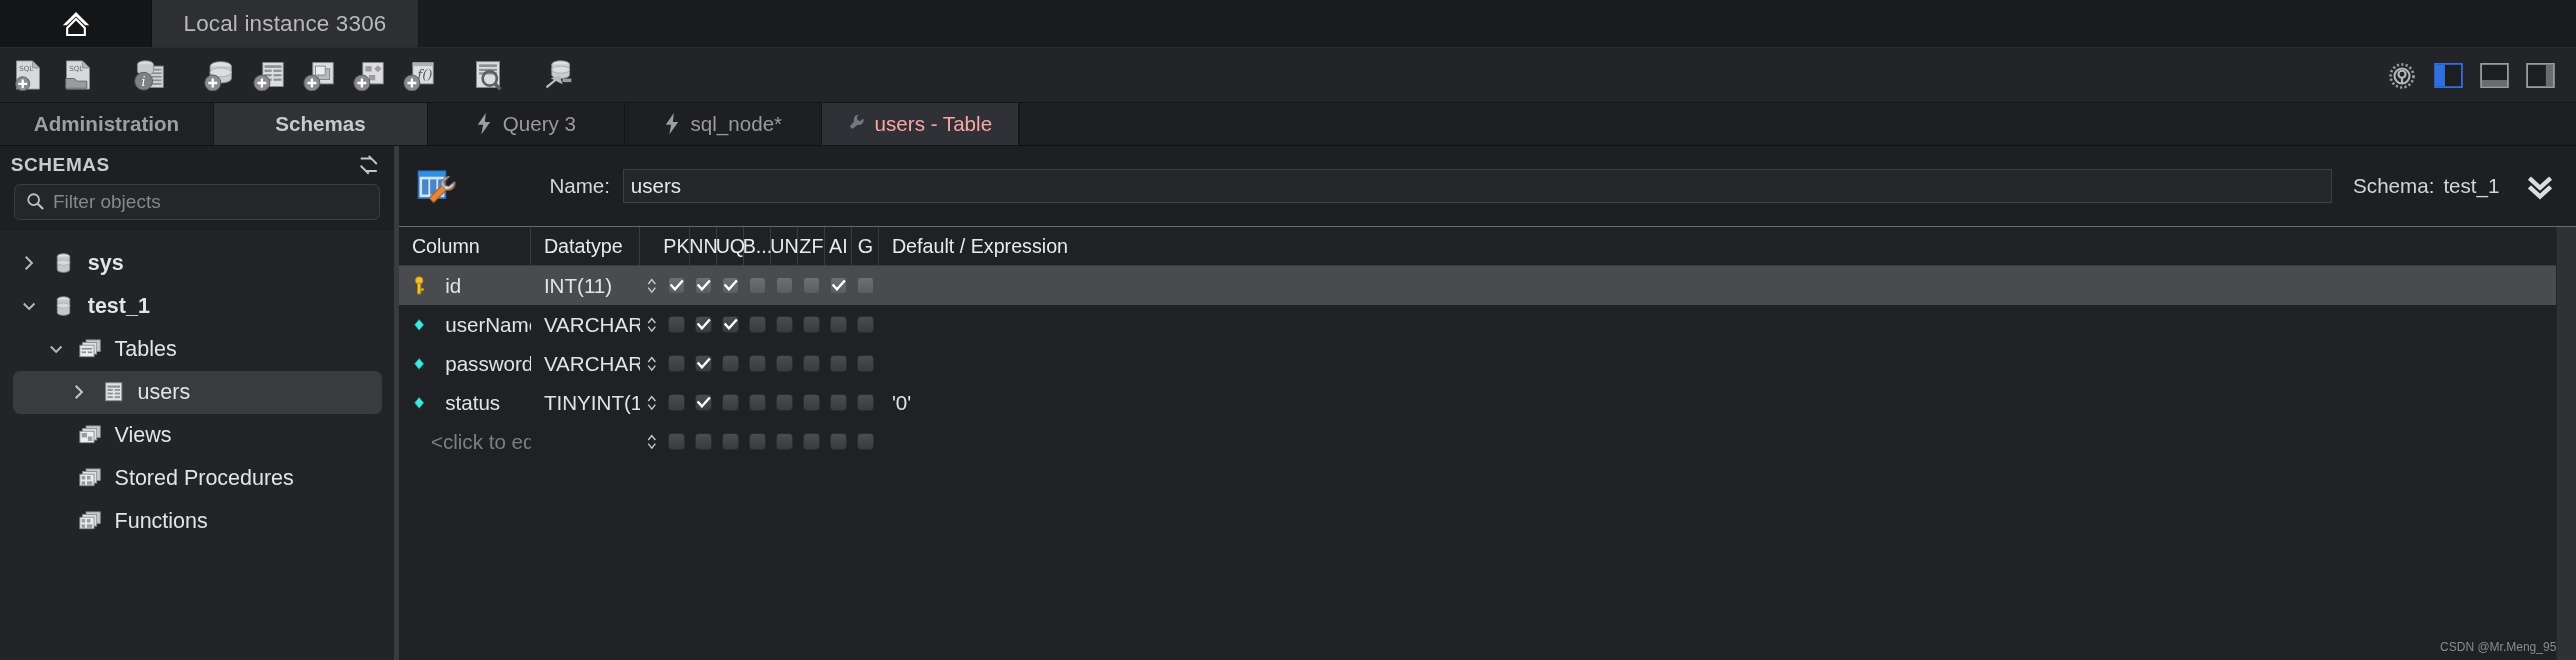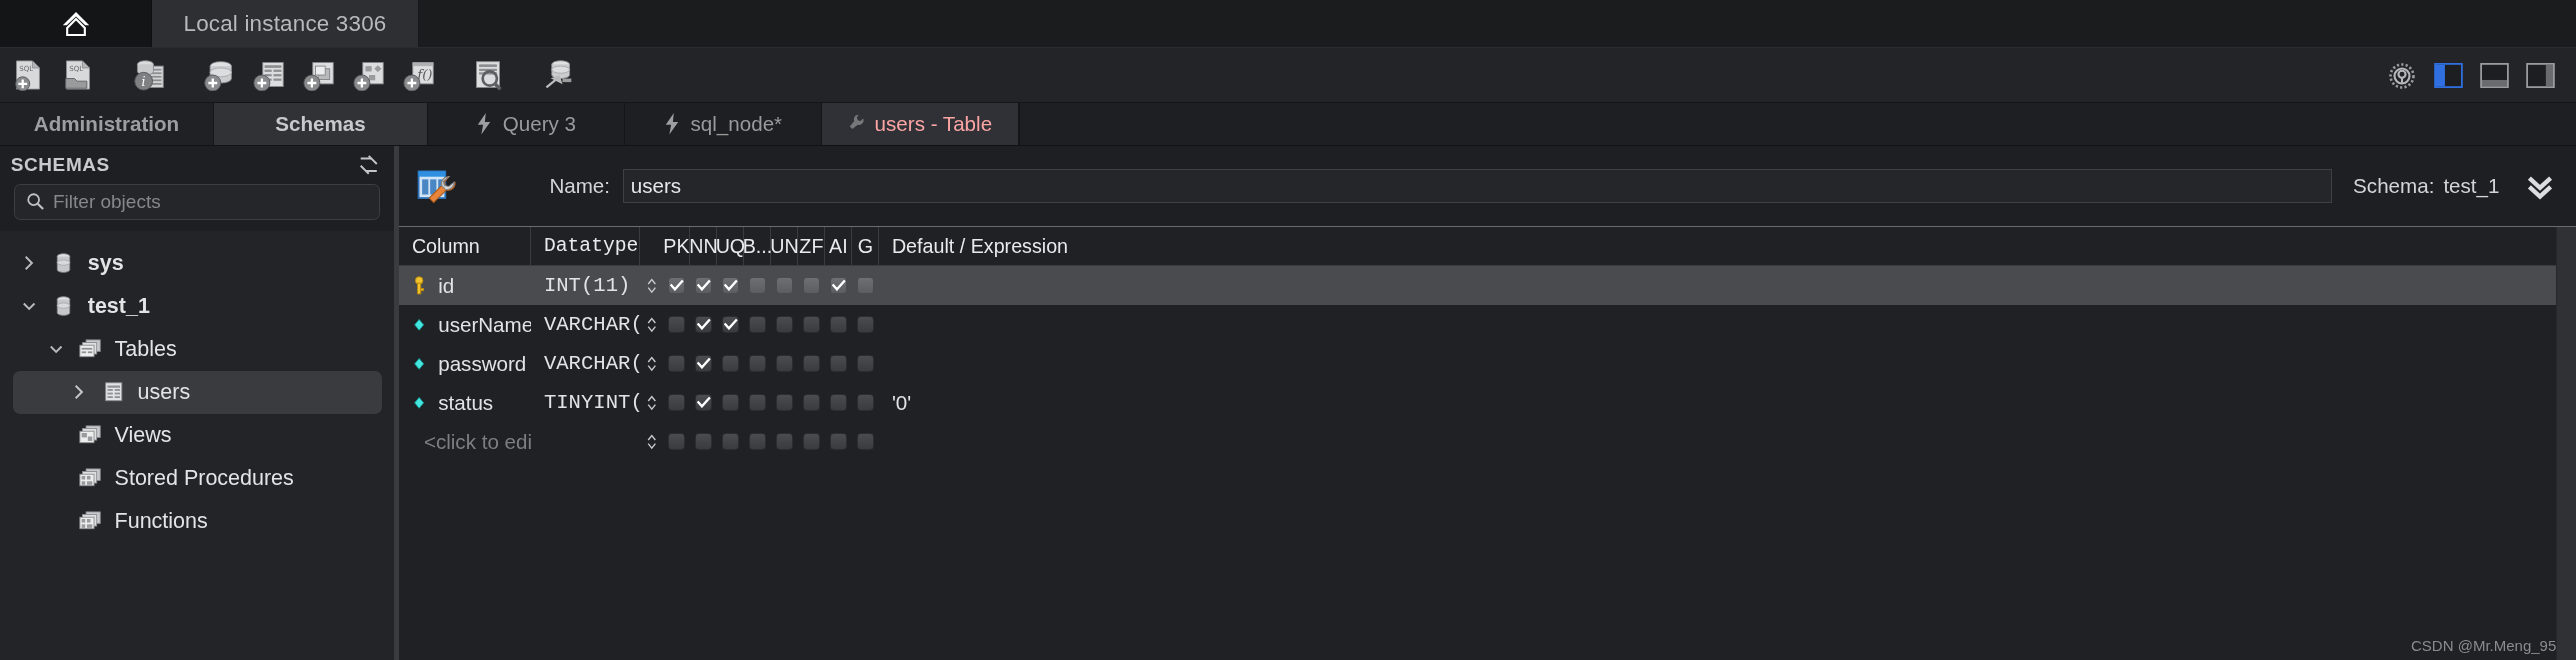--- a/index.html
+++ b/index.html
@@ -119,39 +119,39 @@
     color: #e9eaec; font-size: 19.7px; border-bottom: 0.9px solid #3a3b3f;
   }
   .ghead .cell { display: flex; align-items: center; border-right: 0.9px solid #3a3b3f; padding-left: 12.5px; }
   .ghead .cell.ctr { justify-content: center; padding-left: 0; }
   .ghead .cell.last { border-right: none; }
 
   .grow { height: 39px; display: flex; align-items: stretch; font-size: 20.6px; color: #e2e3e6; }
   .grow.selected { background: #4a4b4f; }
   .grow .cell { display: flex; align-items: center; padding-left: 12.5px; overflow: hidden; white-space: nowrap; }
   .grow .cell.ctr { justify-content: center; padding-left: 0; }
-  .grow .cell.colname { gap: 12px; }
+  .grow .cell.colname { gap: 19px; }
   .grow .placeholder { color: #7d7e82; }
 
   .c-col   { width: 132px; }
-  .c-type  { width: 109px; font-family: Liberation Mono, monospace; }
+  .c-type  { width: 109px; }
   .c-spin  { width: 23px; }
   .c-chk   { width: 27px; }
   .c-def   { flex: 1; }
 
   .chk {
     width: 17px; height: 17px; border-radius: 3.6px; cursor: pointer;
     background: linear-gradient(180deg,#4b4c50 0%,#3a3b3f 100%);
     border: 0.9px solid #2c2d30; display: flex; align-items: center; justify-content: center;
   }
   .grow.selected .chk { background: linear-gradient(180deg,#6e6f73 0%,#5c5d61 100%); border-color: #4a4b4f; }
   .chk svg { display: block; }
   .spin { display: flex; flex-direction: column; align-items: center; justify-content: center; cursor: pointer; }
   .watermark {
-    position: absolute; right: 19.7px; bottom: 7.2px; color: #8a8b8f; font-size: 15px;
+    position: absolute; right: 19.7px; bottom: 7.2px; color: #8a8b8f; font-size: 12px;
     font-family: "Liberation Sans", sans-serif; pointer-events: none;
   }
 </style>
 </head>
 <body>
 
 <div class="app">
 
   <div class="winbar">
     <div class="home-tab">

